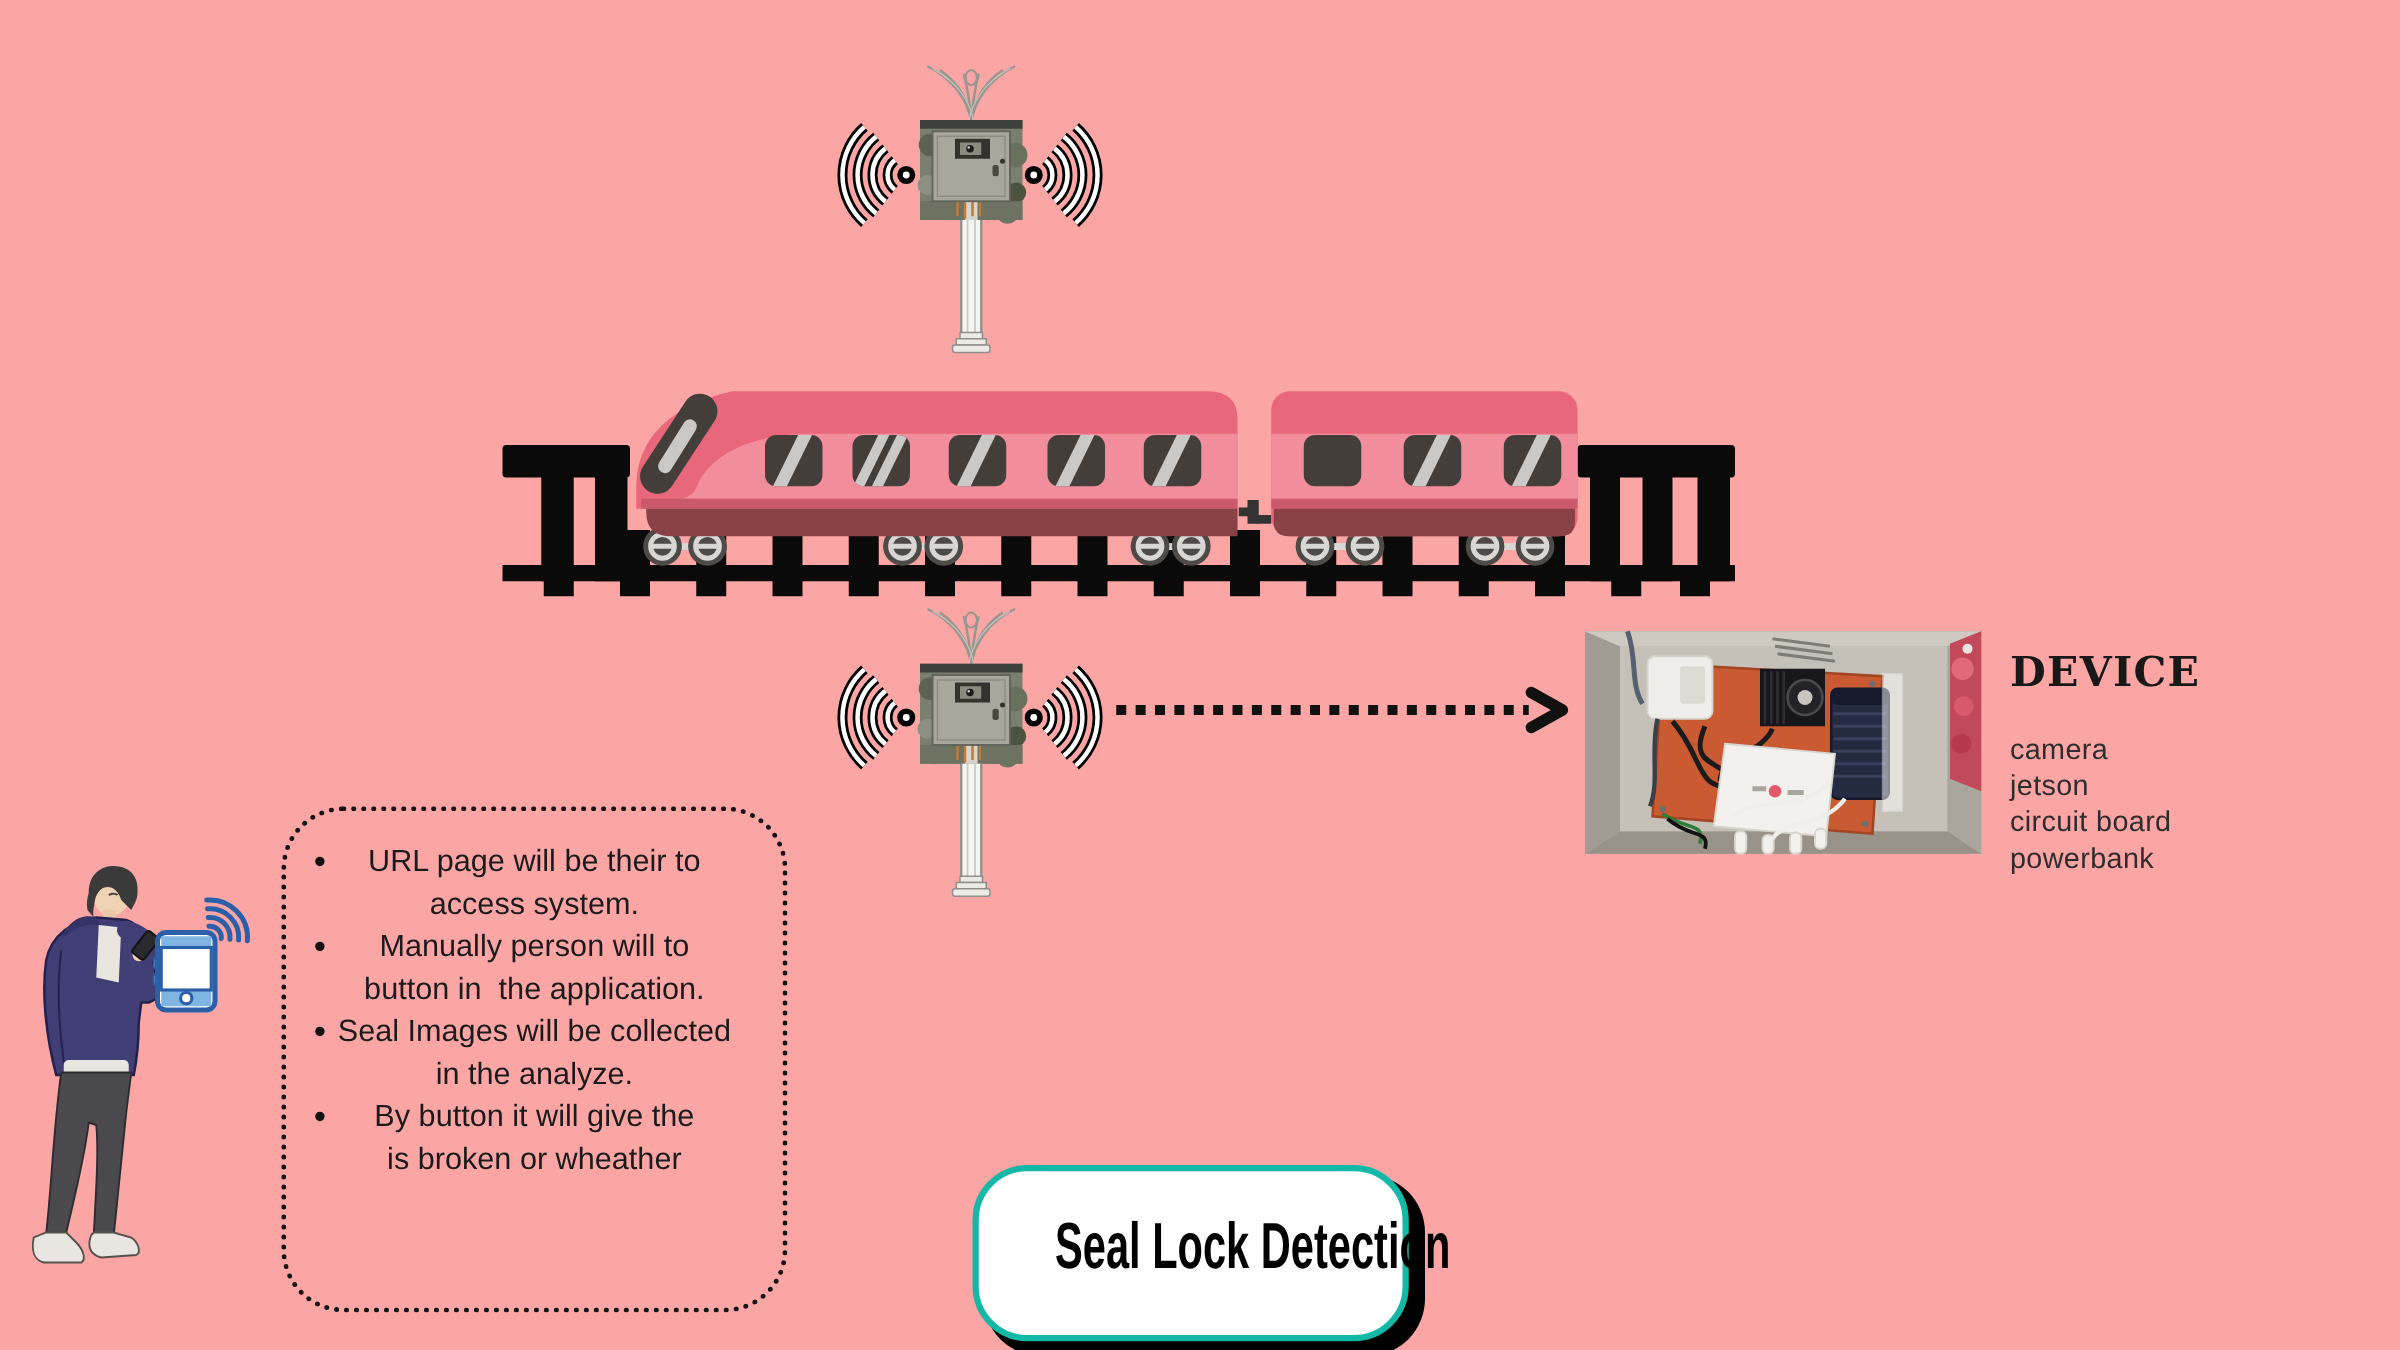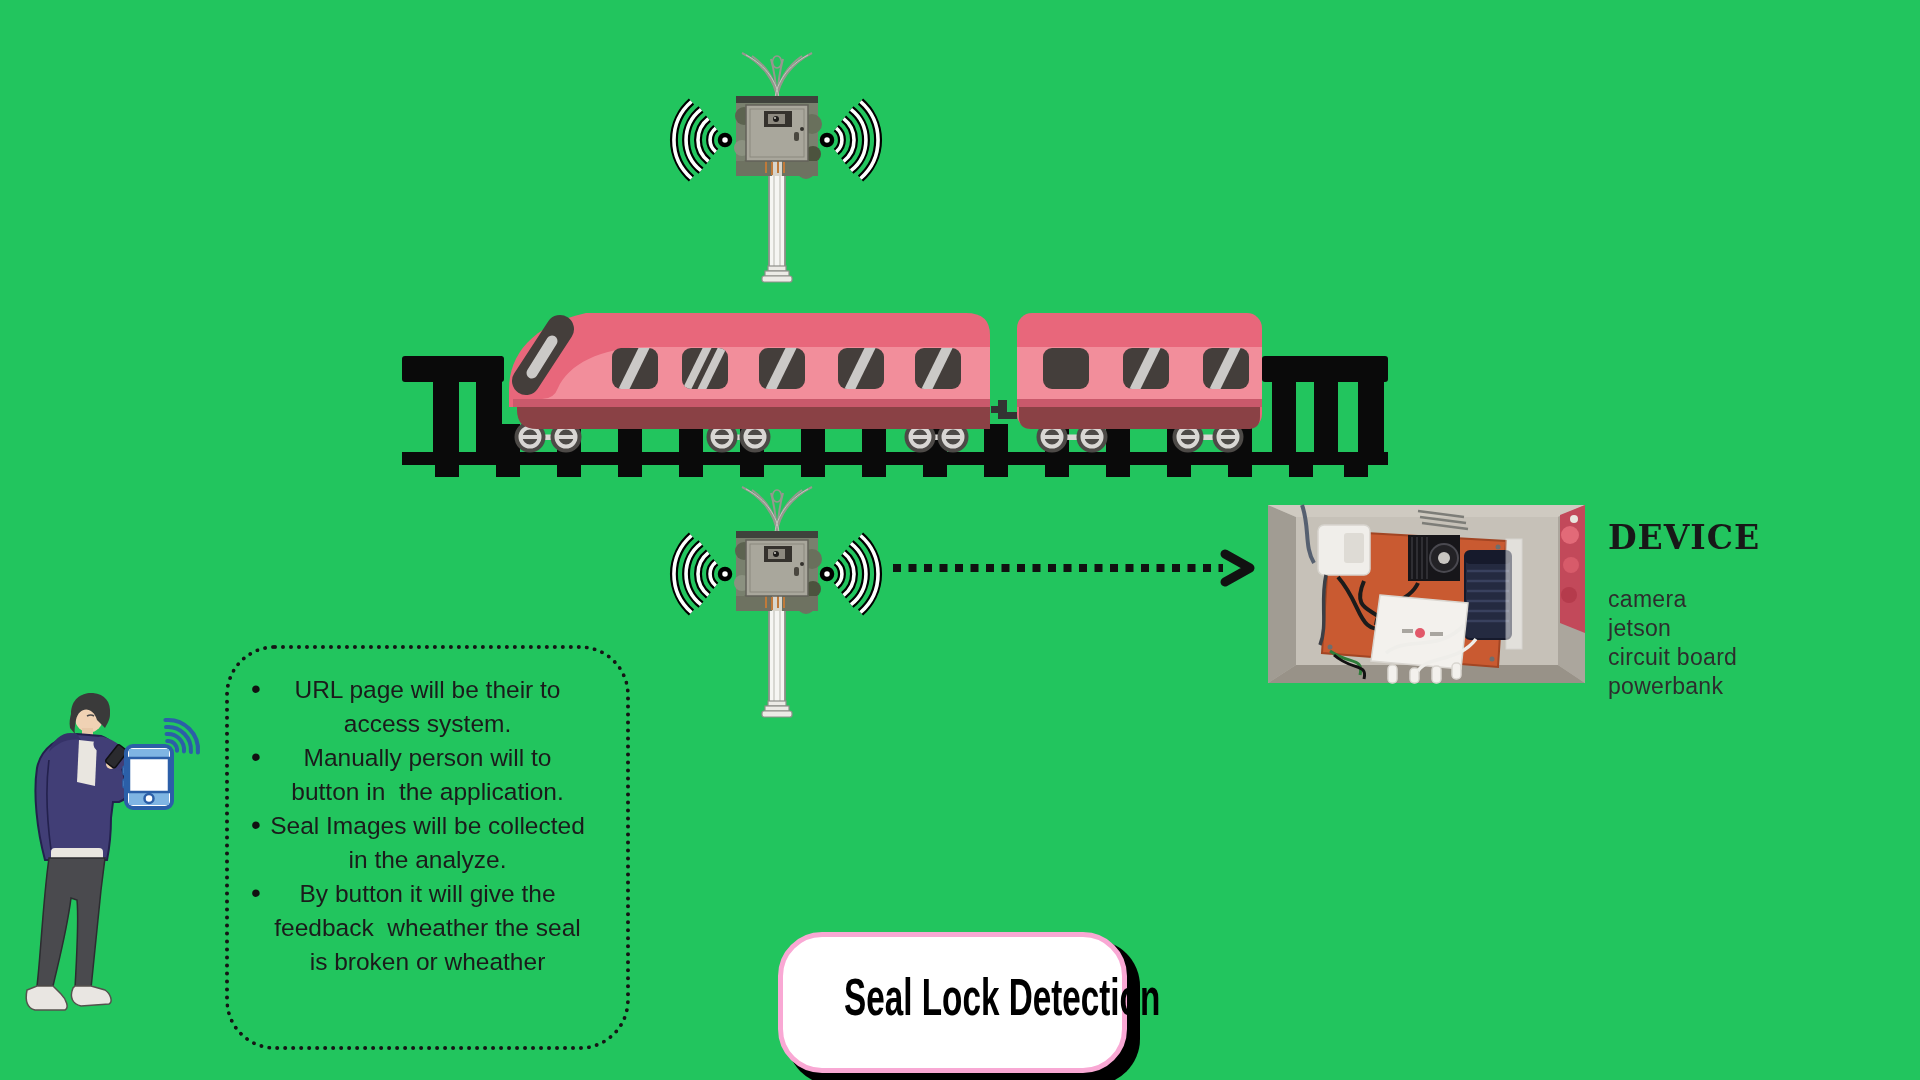--- a/index.html
+++ b/index.html
@@ -1,37 +1,37 @@
 <!DOCTYPE html>
 <html><head>
 <meta charset="utf-8">
 <style>
   html,body{margin:0;padding:0;background:#fff;}
-  #canvas{position:relative;width:1920px;height:1080px;background:#22c55e;overflow:hidden;
+  #canvas{position:relative;width:1920px;height:1080px;background:#fca5a5;overflow:hidden;
           font-family:"Liberation Sans",sans-serif;}
   .abs{position:absolute;}
   svg{overflow:visible;display:block;}
 
   
   .info-box{left:225px;top:645px;width:405px;height:405px;box-sizing:border-box;
             border:4px dotted #151515;border-radius:50px;padding-top:24px;}
   .info-line{position:relative;height:34px;line-height:34px;text-align:center;
              font-size:24.5px;color:#1b1b1b;white-space:pre;}
   .info-line .bullet{position:absolute;left:22px;top:-1px;font-size:28px;color:#111;}
 
   
   .device-panel{left:1608px;top:518px;width:260px;}
   .device-title{font-family:"DejaVu Serif","Liberation Serif",serif;font-weight:bold;
                 font-size:33px;color:#181818;letter-spacing:1px;line-height:40px;}
   .device-item{font-size:23px;color:#2d2d2d;line-height:29px;letter-spacing:.3px;}
   .device-list{margin-top:27px;}
 
   
   .title-box{left:778px;top:932px;width:349px;height:141px;box-sizing:border-box;background:#fff;
-             border:5px solid #f9a8d4;border-radius:44px;box-shadow:11px 10px 0 2px #000;}
+             border:5px solid #14b8a6;border-radius:44px;box-shadow:11px 10px 0 2px #000;}
   .title-label{margin-top:30px;text-align:center;font-size:52px;font-weight:700;color:#000;
                transform:scaleX(.64);transform-origin:50% 50%;white-space:nowrap;}
 </style>
 </head>
 <body>
 
 <div id="canvas">
 
   <svg width="0" height="0" style="position:absolute" aria-hidden="true">
     <defs>
@@ -370,21 +370,20 @@
   </svg>
 
   <div class="abs info-box">
     <div class="info-line"><span class="bullet">•</span><span>URL page will be their to</span></div>
     <div class="info-line"><span>access system.</span></div>
     <div class="info-line"><span class="bullet">•</span><span>Manually person will to</span></div>
     <div class="info-line"><span>button in  the application.</span></div>
     <div class="info-line"><span class="bullet">•</span><span>Seal Images will be collected</span></div>
     <div class="info-line"><span>in the analyze.</span></div>
     <div class="info-line"><span class="bullet">•</span><span>By button it will give the</span></div>
-    <div class="info-line"><span>feedback  wheather the seal</span></div>
     <div class="info-line"><span>is broken or wheather</span></div>
   </div>
 
   <div class="abs title-box">
     <div class="title-label">Seal Lock Detection</div>
   </div>
 
 </div>
 
 </body></html>

